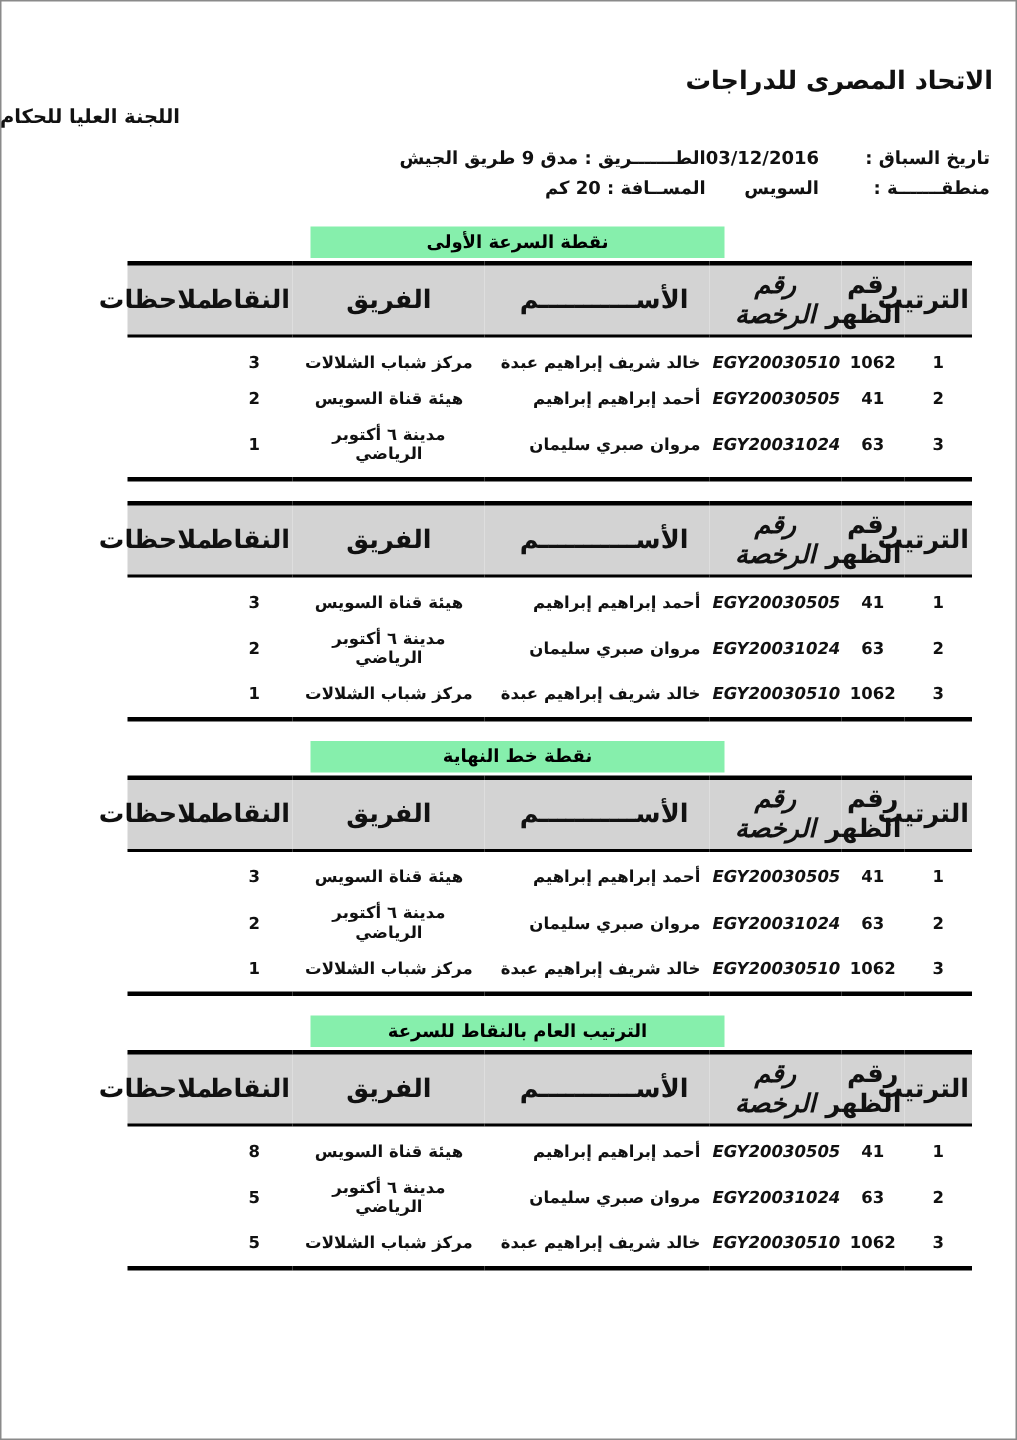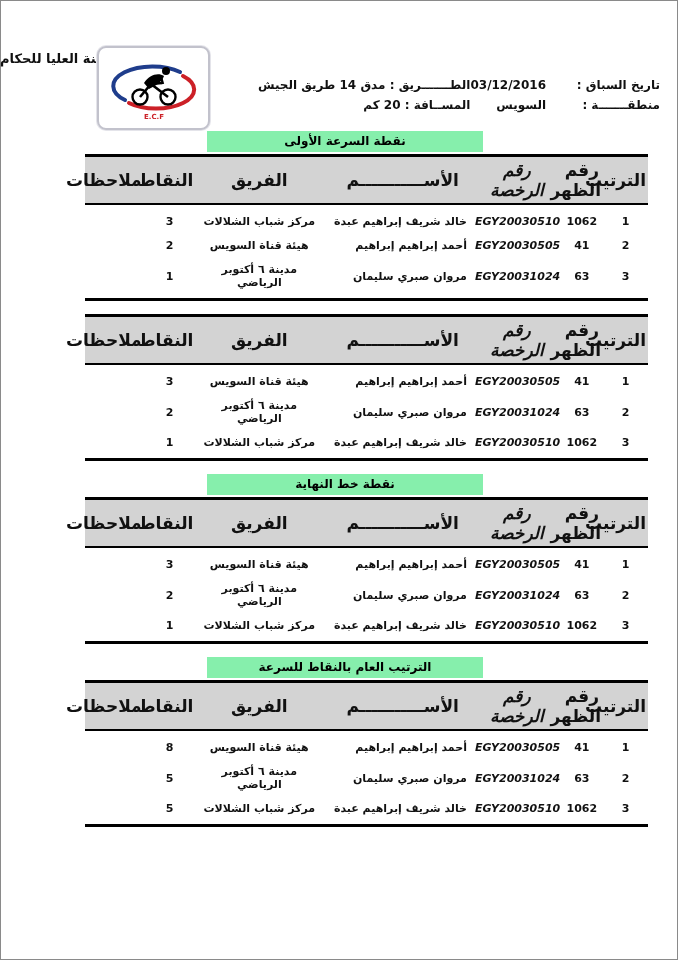--- a/index.html
+++ b/index.html
@@ -72,49 +72,37 @@
   .col-team   { width: 22.7%; }
   .col-points { width: 9.2%; }
   .col-notes  { width: 10.4%; }
   td.col-license { direction: ltr; }
 </style>
 </head>
 <body>
 
 <div class="page">
 
-  <div class="logo-box">
-    <svg width="100" height="74" viewBox="0 0 100 74">
-      <path d="M 76 21 A 34 17 0 0 0 21 49" fill="none" stroke="#1f3d8c" stroke-width="4" stroke-linecap="round"></path>
-      <path d="M 25 52 A 34 17 0 0 0 79 25" fill="none" stroke="#cc2027" stroke-width="4" stroke-linecap="round"></path>
-      <circle cx="36" cy="46" r="7.5" fill="none" stroke="#000" stroke-width="2.4"></circle>
-      <circle cx="64" cy="46" r="7.5" fill="none" stroke="#000" stroke-width="2.4"></circle>
-      <path d="M 36 46 L 47 33 L 64 46 M 47 33 L 58 32" fill="none" stroke="#000" stroke-width="2.6"></path>
-      <path d="M 40 32 C 45 24 54 21 60 25 C 58 31 51 35 45 38 Z" fill="#000"></path>
-      <circle cx="62" cy="20" r="4" fill="#000"></circle>
-      <path d="M 57 26 L 59 33" stroke="#000" stroke-width="2.4"></path>
-      <text x="50" y="68" text-anchor="middle" font-size="7" font-weight="bold" fill="#cc2027">E.C.F</text>
-    </svg>
-  </div>
+  <div class="org-title">الاتحاد المصرى للدراجات</div>
   <div class="committee-title">اللجنة العليا للحكام</div>
 
 
   <div class="info-row">
     <div class="info-right">
       <div class="line">
         <span class="lbl">تاريخ السباق :</span>
         <span class="val">03/12/2016</span>
       </div>
       <div class="line">
         <span class="lbl">منطقـــــــة :</span>
         <span>السويس</span>
       </div>
     </div>
     <div class="info-left">
-      <div class="line">الطـــــــريق : مدق 14 طريق الجيش</div>
+      <div class="line">الطـــــــريق : مدق 9 طريق الجيش</div>
       <div class="line">المســافة : 20    كم</div>
     </div>
   </div>
 
   <div class="table-section">
     <div class="section-bar">نقطة السرعة الأولى</div>
     <table class="res-table">
       <thead>
           <tr>
             <th class="col-rank">الترتيب</th>

